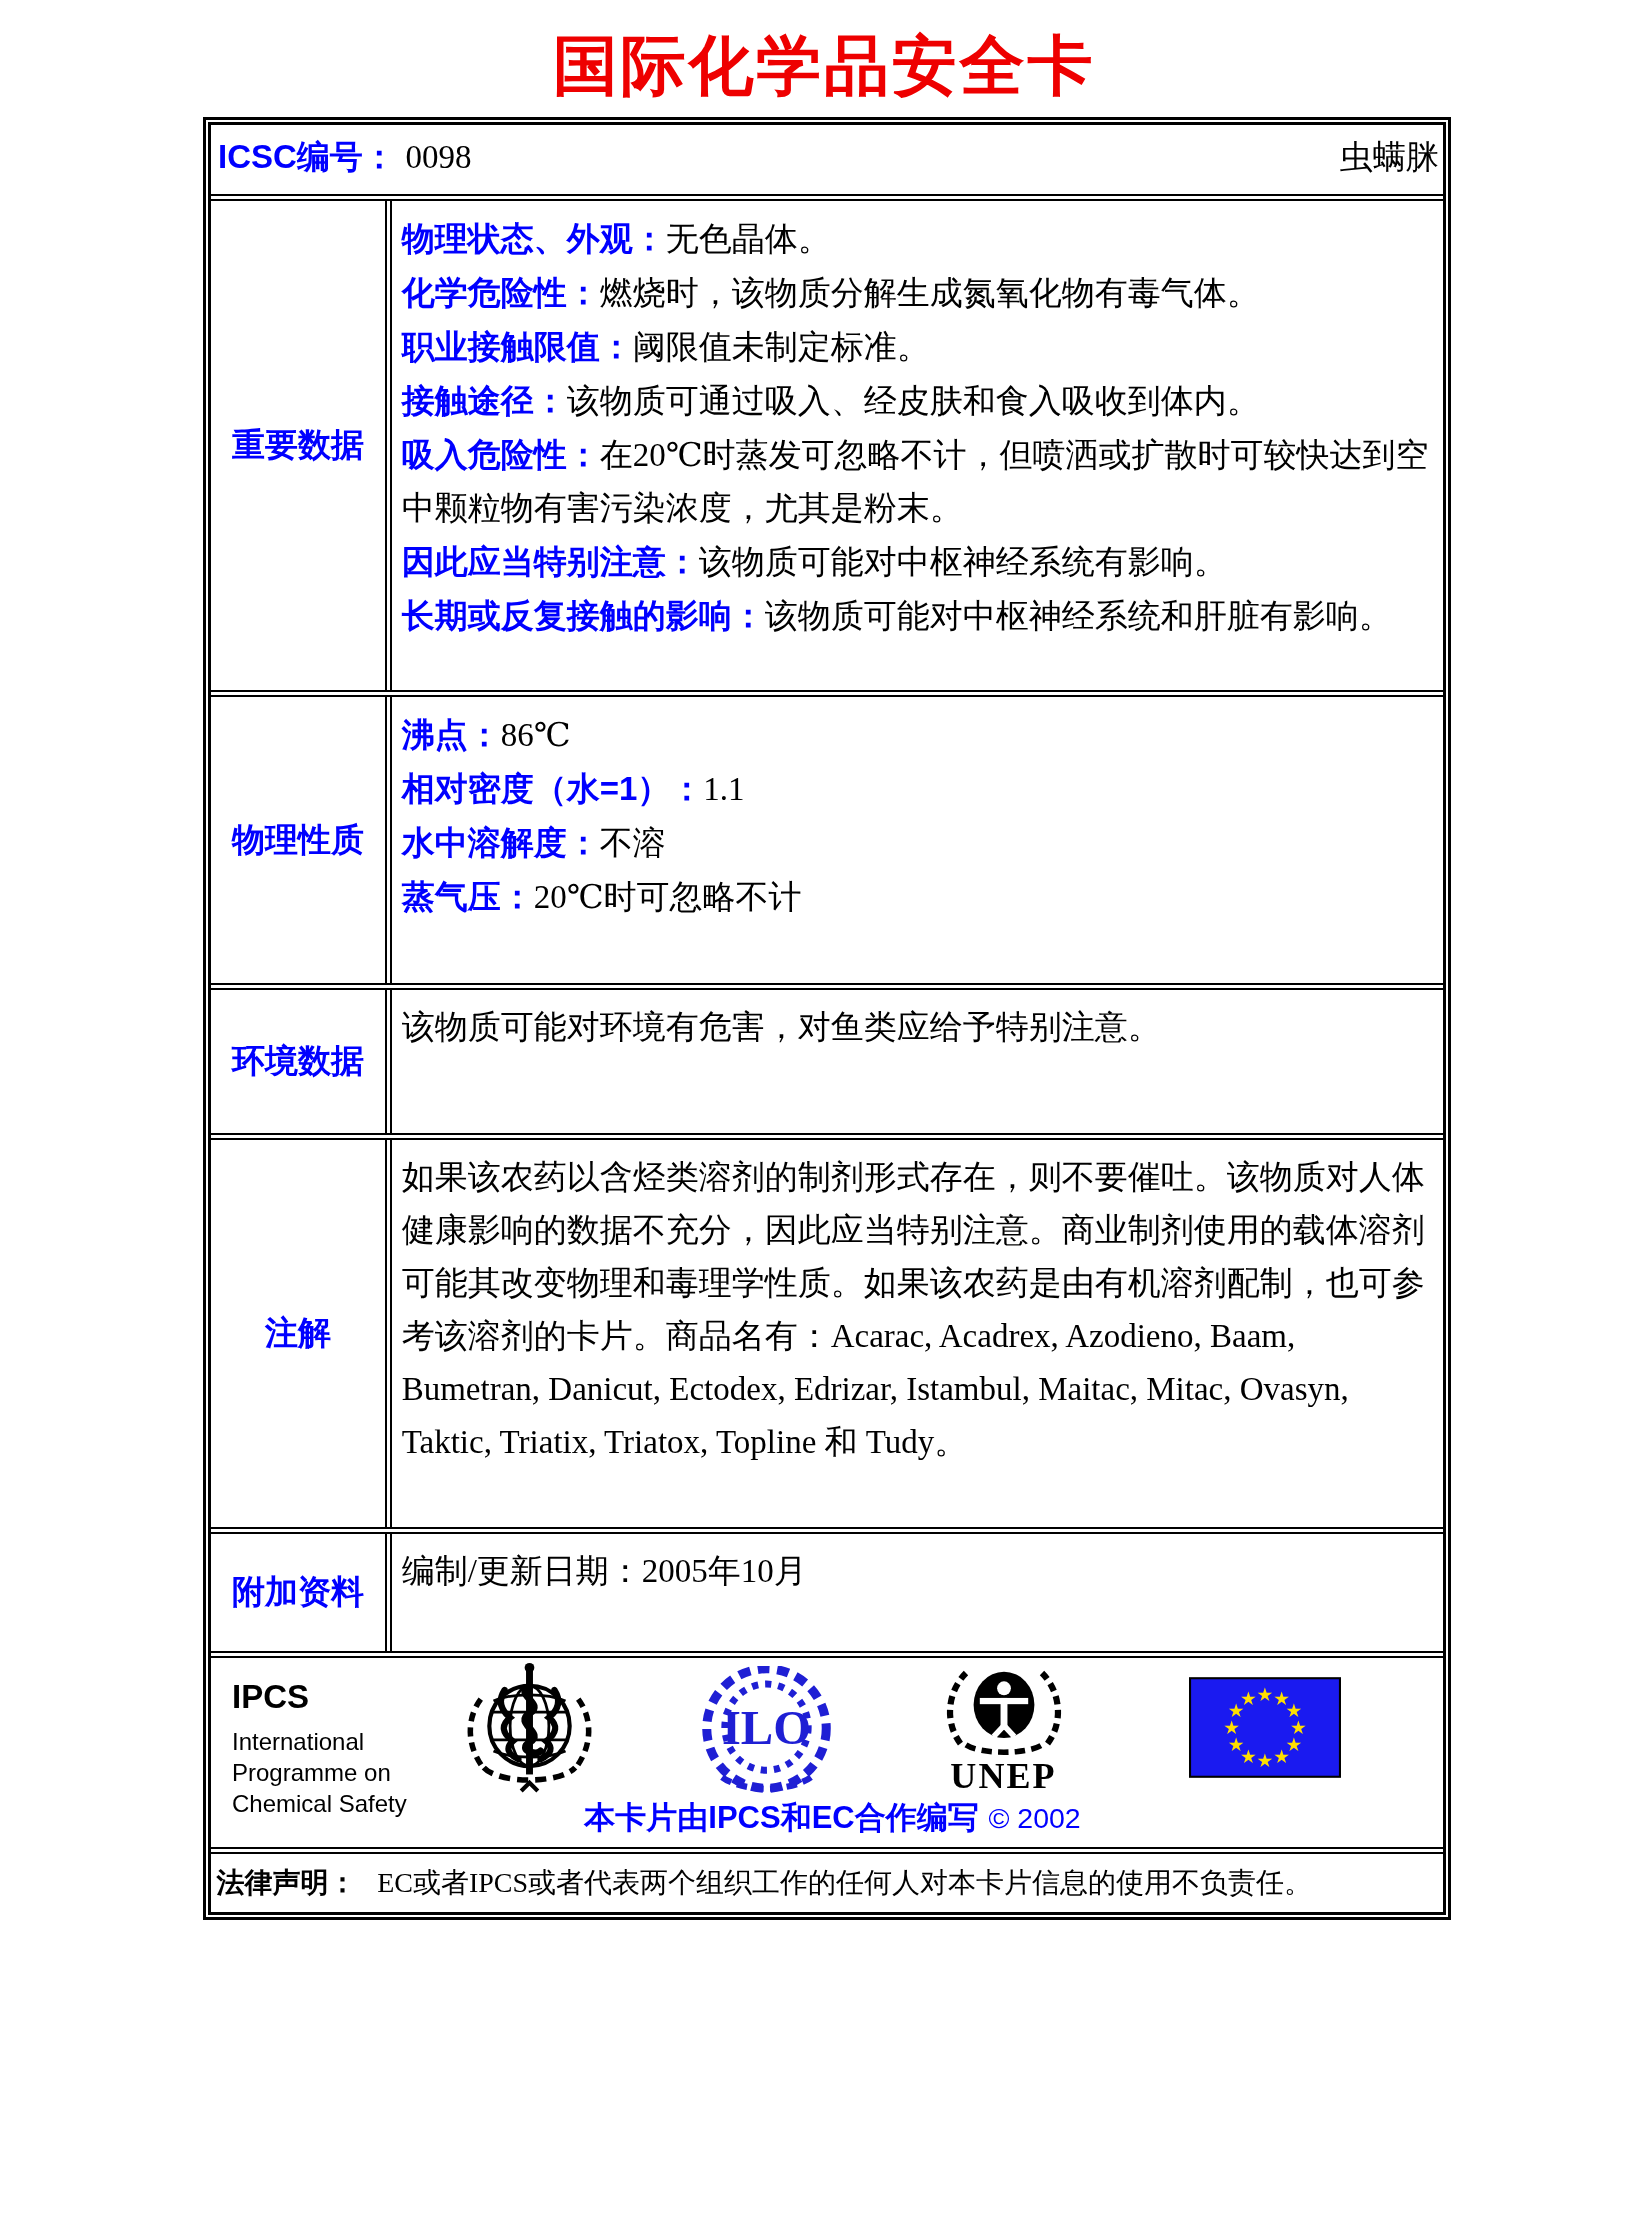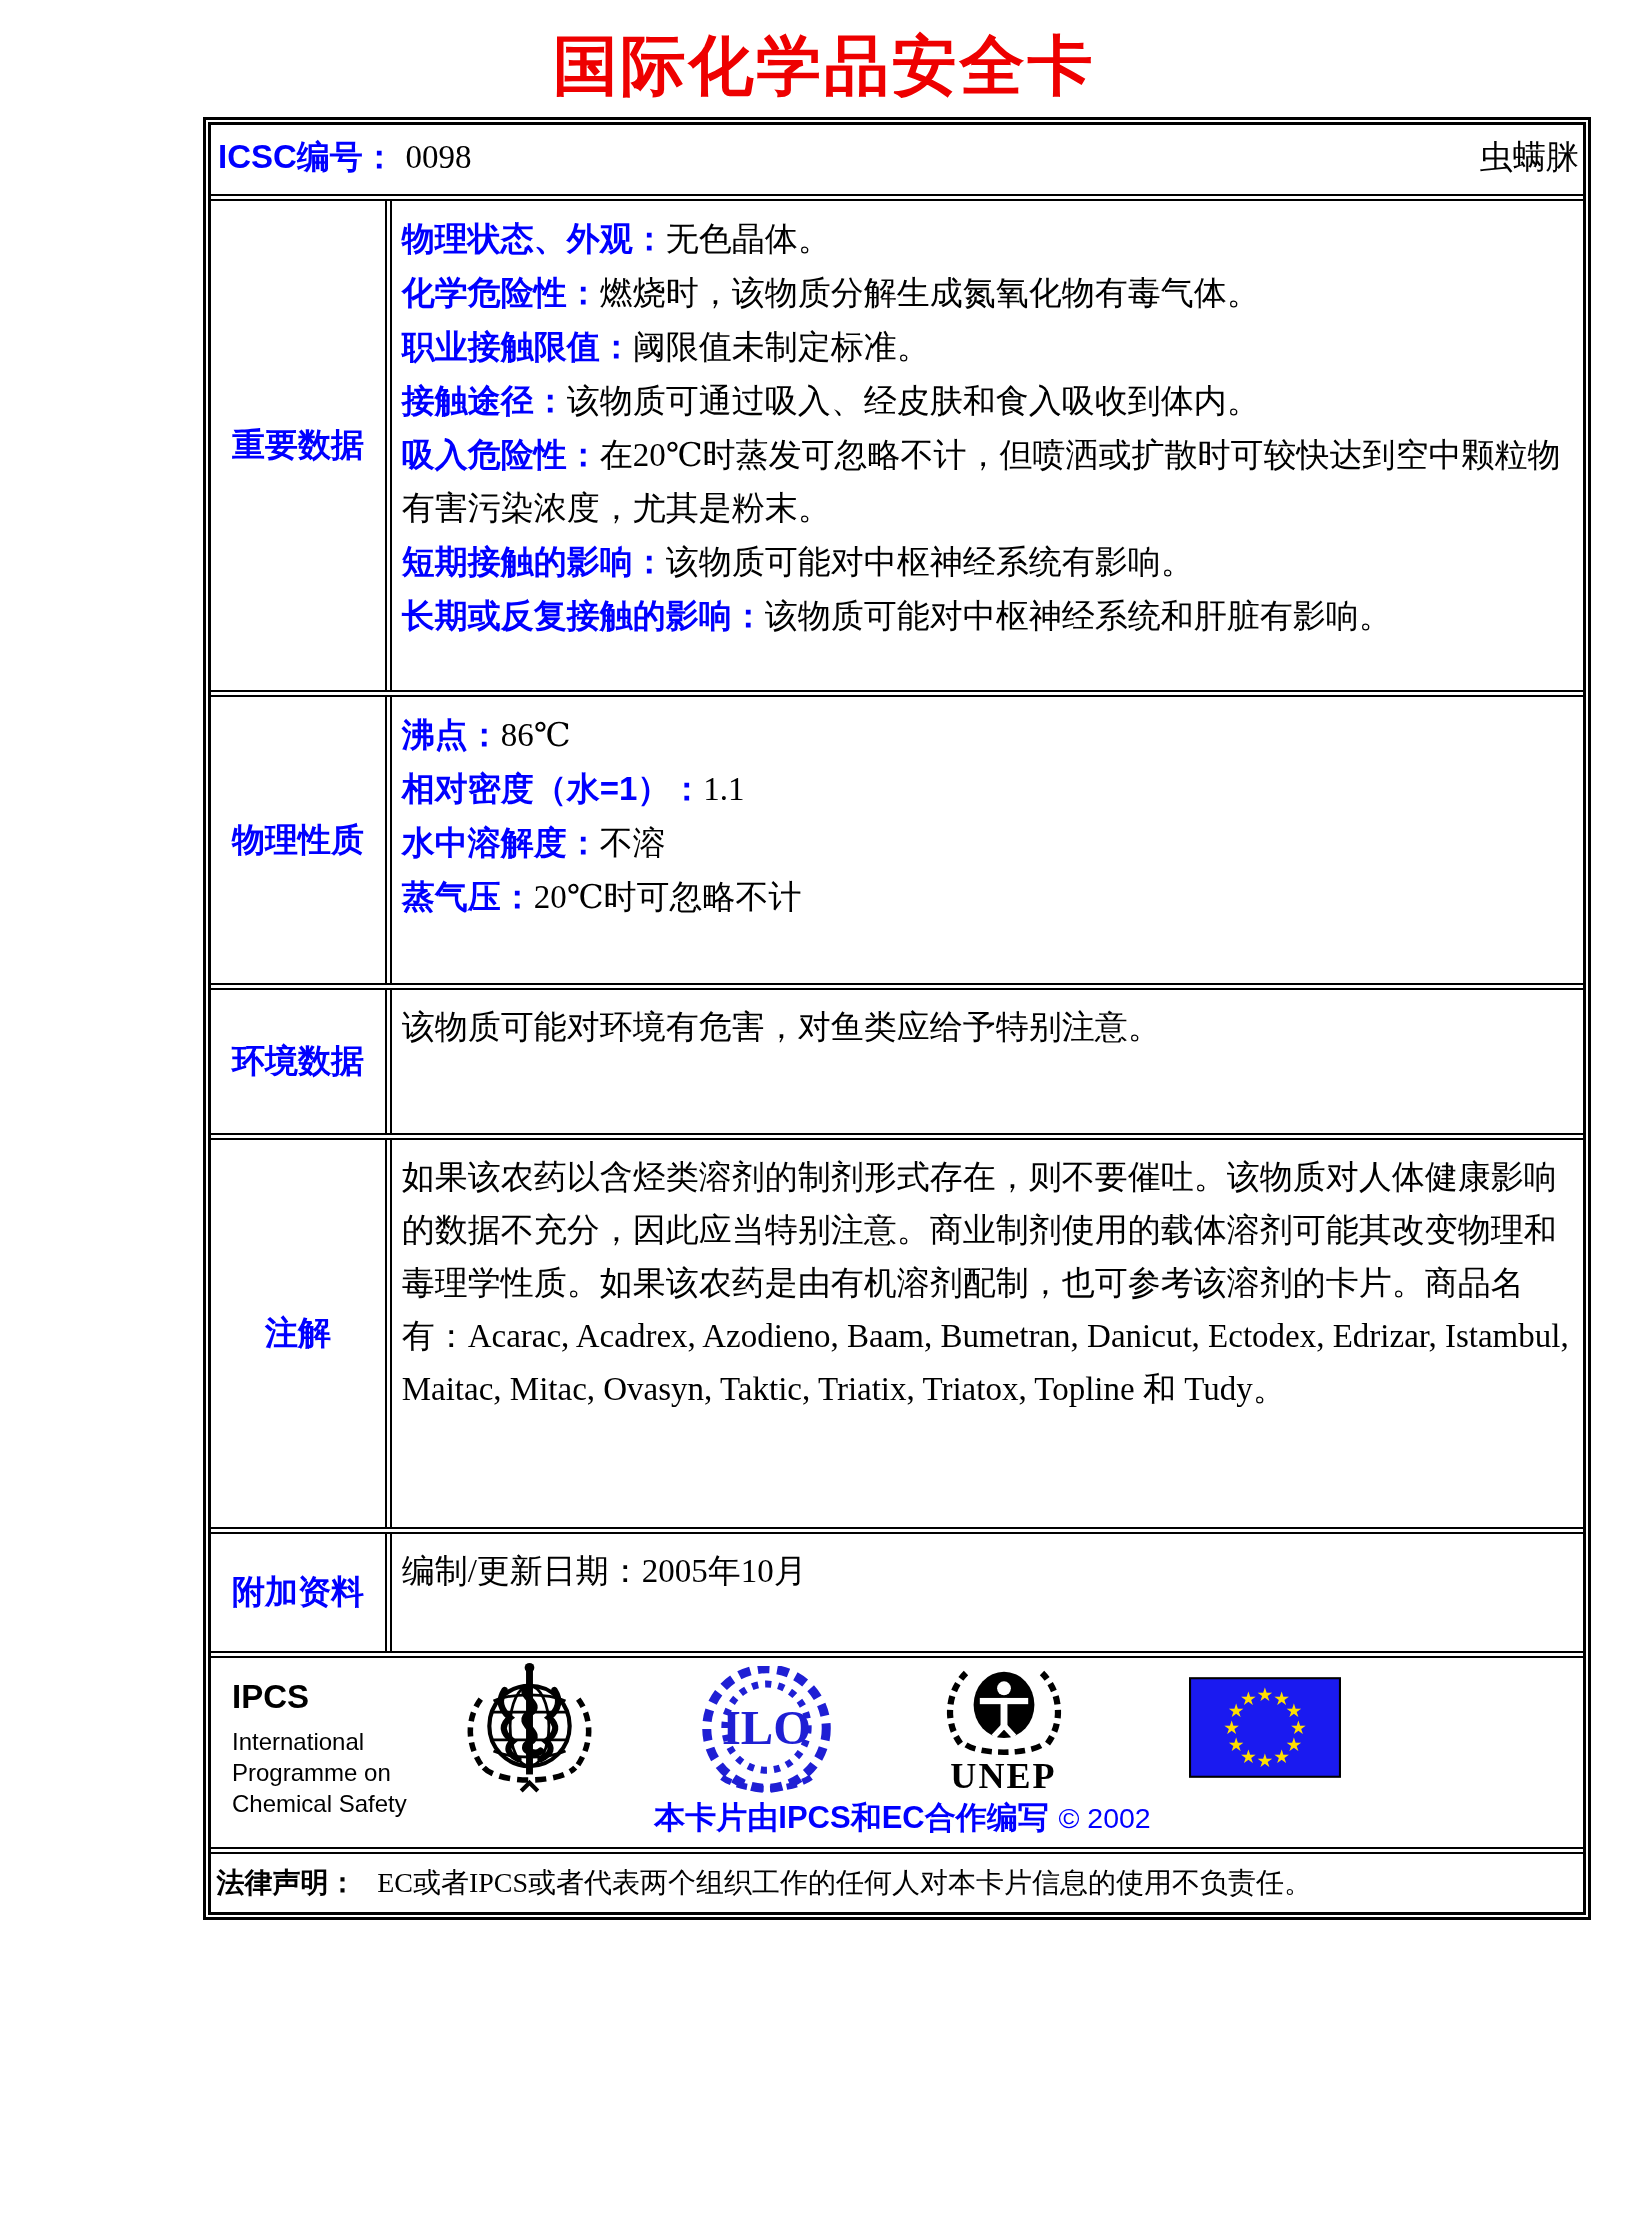--- a/index.html
+++ b/index.html
@@ -8,21 +8,21 @@
     font-family:"Liberation Serif","DejaVu Serif",serif; color:#000;
     overflow:hidden;
   }
   .title {
     position:absolute; top:31px; left:0; width:100%;
     text-align:center; font-size:65px; line-height:69px; font-weight:bold;
     color:var(--title_red,#ee0000); font-family:"DejaVu Serif","Liberation Serif",serif;
     letter-spacing:2.8px;
   }
   .card {
-    position:absolute; left:203px; top:117px; width:1388px; height:1803px;
+    position:absolute; left:203px; top:117px; width:1248px; height:1803px;
     border:8.3px double #000; box-sizing:border-box;
     display:flex; flex-direction:column; background:#fff;
   }
   .row { box-sizing:border-box; overflow:hidden; }
   .row + .row { border-top:7px double #000; }
   .row-header {
     height:69px; display:flex; justify-content:space-between; align-items:center;
     padding:0 4.2px 4.2px 7px; font-size:33px;
   }
   .hdr-label {
@@ -93,21 +93,21 @@
     </div>
 
     <div class="row section h-important">
       <div class="label-cell">重要数据</div>
       <div class="content-cell">
         <p class="item"><span class="ilabel">物理状态、外观：</span><span>无色晶体。</span></p>
         <p class="item"><span class="ilabel">化学危险性：</span><span>燃烧时，该物质分解生成氮氧化物有毒气体。</span></p>
         <p class="item"><span class="ilabel">职业接触限值：</span><span>阈限值未制定标准。</span></p>
         <p class="item"><span class="ilabel">接触途径：</span><span>该物质可通过吸入、经皮肤和食入吸收到体内。</span></p>
         <p class="item"><span class="ilabel">吸入危险性：</span><span>在20℃时蒸发可忽略不计，但喷洒或扩散时可较快达到空中颗粒物有害污染浓度，尤其是粉末。</span></p>
-        <p class="item"><span class="ilabel">短期接触的影响：</span><span>该物质可能对中枢神经系统有影响。</span></p>
+        <p class="item"><span class="ilabel">因此应当特别注意：</span><span>该物质可能对中枢神经系统有影响。</span></p>
         <p class="item"><span class="ilabel">长期或反复接触的影响：</span><span>该物质可能对中枢神经系统和肝脏有影响。</span></p>
       </div>
     </div>
 
     <div class="row section h-physical">
       <div class="label-cell">物理性质</div>
       <div class="content-cell">
         <p class="item"><span class="ilabel">沸点：</span><span>86℃</span></p>
         <p class="item"><span class="ilabel">相对密度（水=1）：</span><span>1.1</span></p>
         <p class="item"><span class="ilabel">水中溶解度：</span><span>不溶</span></p>

